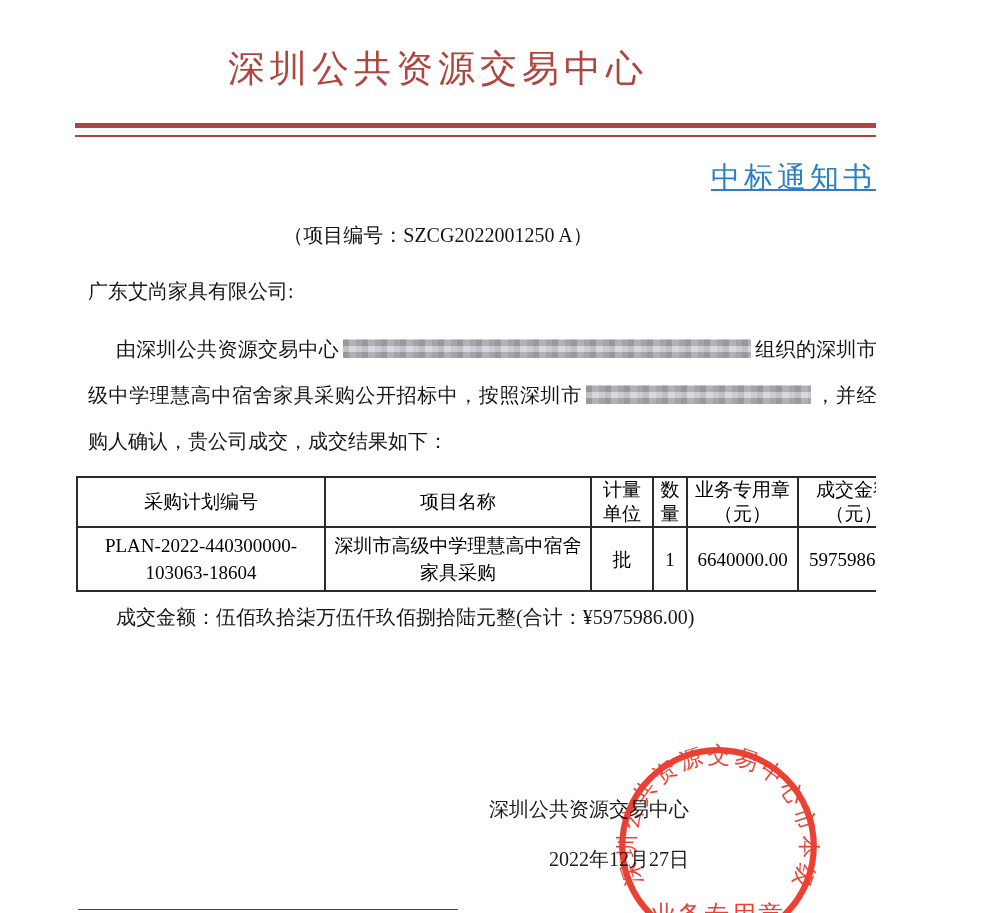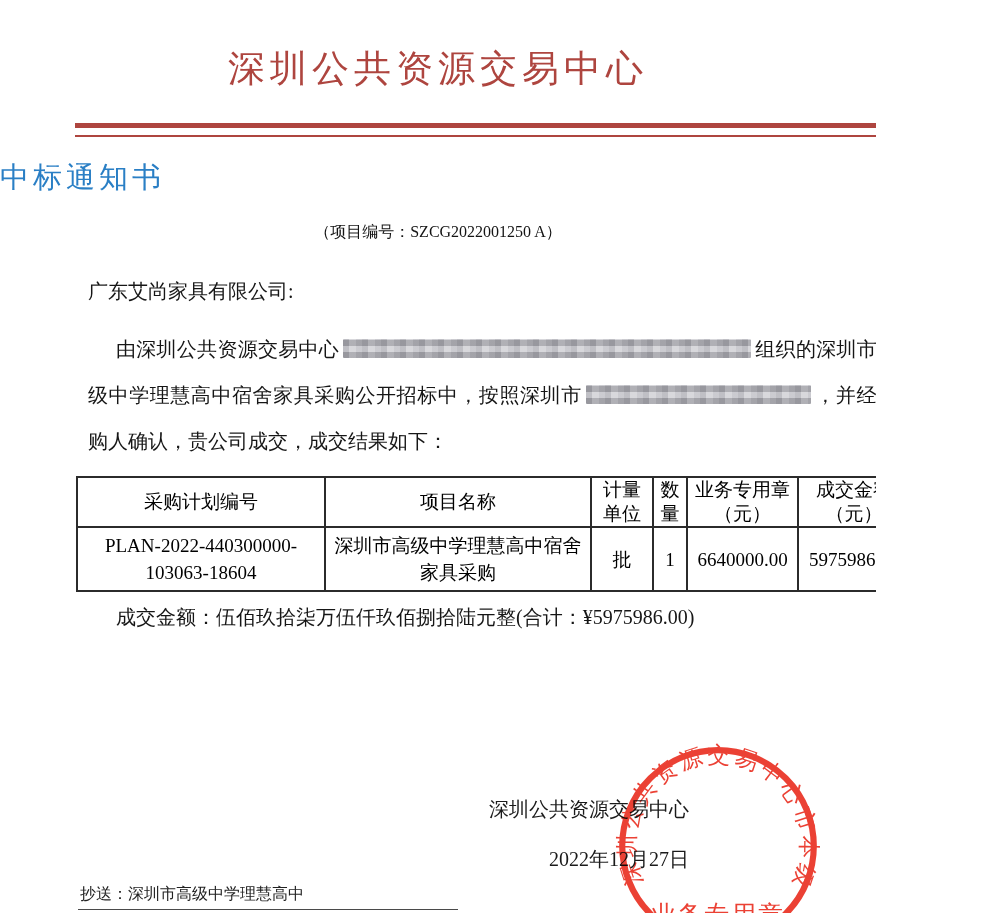--- a/index.html
+++ b/index.html
@@ -11,26 +11,26 @@
   .org-title {
     position:absolute; top:44px; left:0; width:100%;
     text-align:center; font-size:37px; letter-spacing:5px;
     color:#ae453f; font-weight:500; white-space:nowrap;
   }
   .rule { position:absolute; left:75px; width:836px; background:#ae453f; }
   .rule-thick { top:123px; height:5px; }
   .rule-thin  { top:135px; height:2px; }
   .doc-title {
     position:absolute; top:158px; left:0; width:100%;
-    text-align:left; font-size:29px; letter-spacing:4px;
-    color:#2a7fc5; font-weight:500;
+    text-align:right; font-size:29px; letter-spacing:4px;
+    color:#2a7fc5; font-weight:500;text-decoration:underline;
   }
   .project-line {
     position:absolute; top:222px; left:0; width:100%;
-    text-align:center; font-size:16px; color:#141414;
+    text-align:center; font-size:20px; color:#141414;
   }
   .body-flow {
     position:absolute; top:256px; left:76px; width:833px;
     font-size:20px; line-height:46px; text-align:justify; color:#161616;
   }
   .body-flow p { margin:12px; }
   .indent { text-indent:28px; }
   
   .redacted {
     display:inline-block; height:19px; vertical-align:-2px;
@@ -136,16 +136,15 @@
     <circle cx="100" cy="100" r="93" fill="none" stroke="#e92c1e" stroke-width="6"></circle>
     <defs>
       <path id="seal-arc" d="M 27,135 A 81,81 0 1 1 173,135" fill="none"></path>
     </defs>
     <text font-size="22" fill="#e92c1e" font-family="Liberation Serif, DejaVu Serif, serif">
       <textPath href="#seal-arc" startOffset="0" textLength="430" lengthAdjust="spacing">深圳公共资源交易中心市本级政府采购</textPath>
     </text>
     <text x="100" y="175" text-anchor="middle" font-size="24" fill="#e92c1e" letter-spacing="2" font-family="Liberation Serif, DejaVu Serif, serif">业务专用章</text>
   </svg>
 
-  <div class="cc-line">抄送：深圳市高级中学理慧高中</div>
   <div class="footer-rule"></div>
 
 </div>
 
 </body></html>

